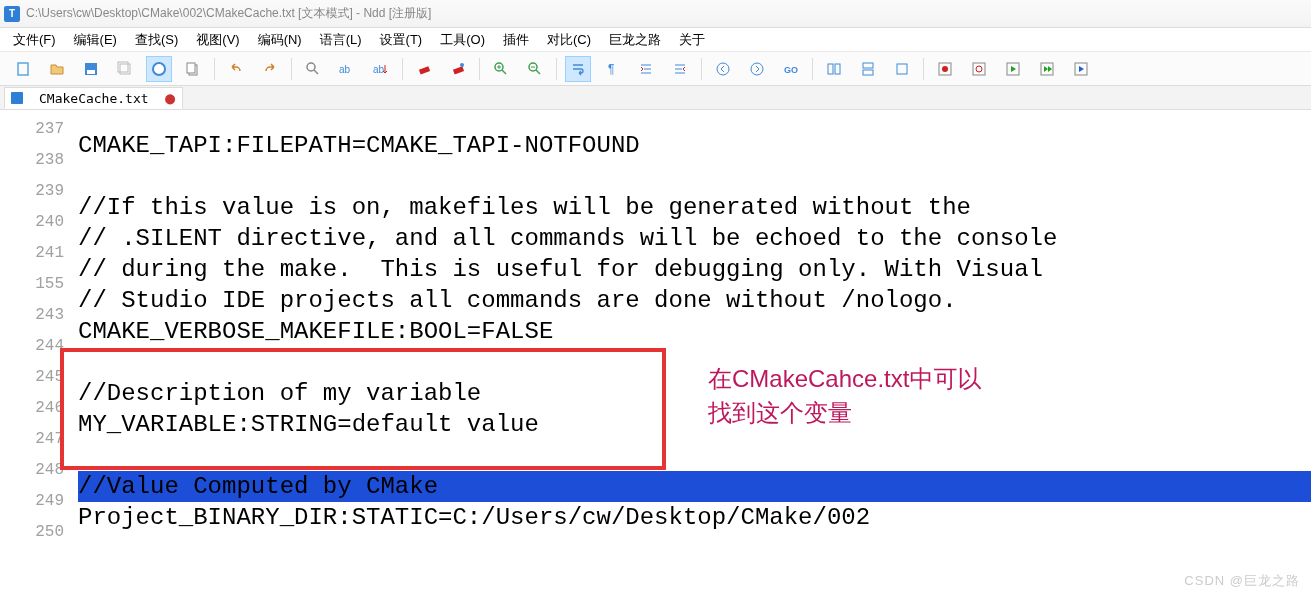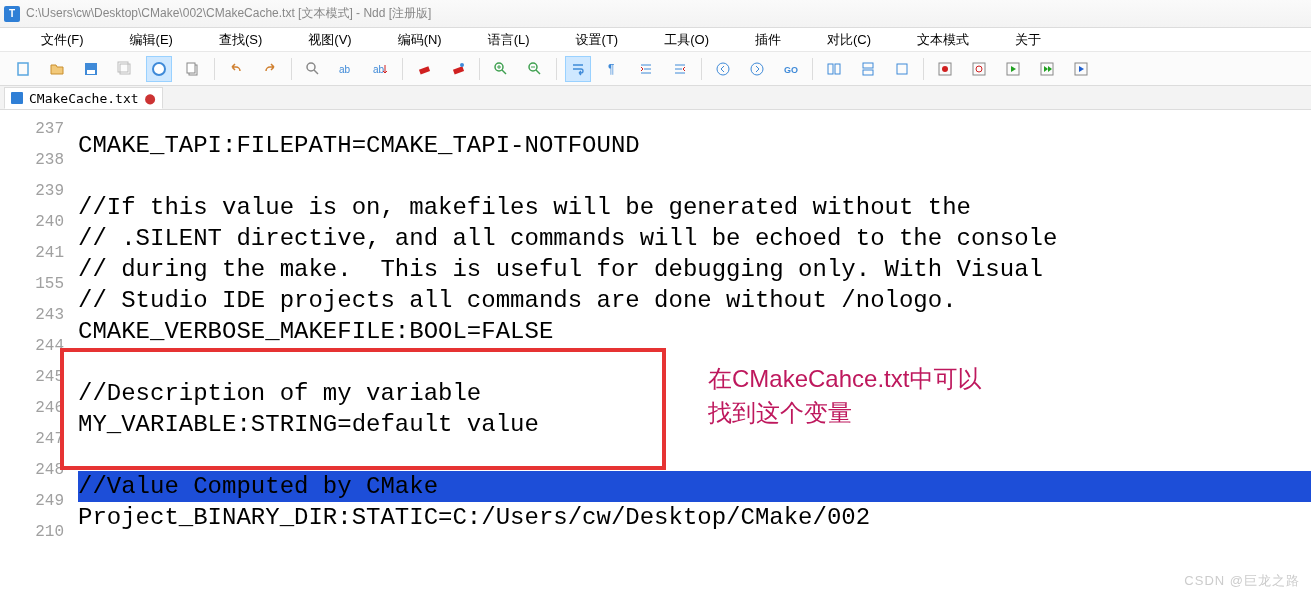--- a/index.html
+++ b/index.html
@@ -1,26 +1,26 @@
 <!DOCTYPE html>
 <html><head>
 <meta charset="utf-8">
 <style>
   * { margin: 0; padding: 0; box-sizing: border-box; }
   body { font-family: "Microsoft YaHei", sans-serif; font-size: 12px; background: #fff; color: #000; width: 1311px; height: 596px; overflow: hidden; position: relative; }
   .titlebar { height: 28px; background: linear-gradient(#fafafa,#f3f3f3); border-bottom: 1px solid #dcdcdc; display: flex; align-items: center; padding-left: 4px; color: #888; }
   .app-icon { width: 16px; height: 16px; background: #2f7fd6; color: #fff; font-size: 10px; font-weight: bold; display: inline-flex; align-items: center; justify-content: center; margin-right: 6px; border-radius: 2px; }
   .menubar { height: 24px; display: flex; align-items: center; padding-left: 6px; gap: 4px; border-bottom: 1px solid #e8e8e8; }
-  .menu-item { padding: 2px 7px; cursor: default; font-size: 13px; margin-left: 28px; }
+  .menu-item { padding: 2px 7px; cursor: default; font-size: 13px; }
   .toolbar { height: 34px; display: flex; align-items: center; padding-left: 6px; gap: 0; border-bottom: 1px solid #dcdcdc; background: #fbfbfb; }
   .tbtn { width: 26px; height: 26px; display: inline-flex; align-items: center; justify-content: center; cursor: default; margin: 0 4px; border: 1px solid transparent; }
   .tbtn.active { background: #cfe8ff; border-color: #99d1ff; }
   .tsep { width: 1px; height: 22px; background: #dcdcdc; margin: 0 4px; }
   .tabbar { height: 24px; display: flex; align-items: flex-end; background: #f3f3f3; border-bottom: 1px solid #dcdcdc; padding-left: 4px; }
-  .tab { height: 22px; display: flex; align-items: center; padding: 0 6px; background: #fff; border: 1px solid #dcdcdc; border-bottom: 1px solid #fff; gap: 6px; font-family: Consolas, monospace; font-size: 13px; }
+  .tab { height: 22px; display: flex; align-items: center; padding: 0 6px; background: #fff; border: 1px solid #dcdcdc; border-bottom: 1px solid #fff; gap: 16px; font-family: Consolas, monospace; font-size: 13px; }
   .tab .doc-icon { width: 12px; height: 12px; background: #2f7fd6; border-radius: 1px; display:inline-block; }
   .tab .close { color: #c33; font-size: 10px; }
   .editor { position: relative; height: calc(596px - 28px - 24px - 34px - 24px); background: #fff; }
   .gutter { position: absolute; left: 0; top: 0; width: 72px; text-align: right; padding-top: 4px; color: #a0a0a0; font-family: Consolas,"Courier New",monospace; font-size: 16px; background: #fff; }
   .lines { position: absolute; left: 78px; top: 20px; right: 0; font-family: Consolas,"Courier New",monospace; font-size: 24px; line-height: 31px; white-space: pre; }
   .ln { height: 31px; line-height: 31px; padding-right: 8px; }
   .code { height: 31px; }
   .hl { background: #1d4ed8; }
   .annotation-box { position: absolute; border: 4px solid #e63333; pointer-events: none; }
   .annotation-text { position: absolute; color: #be185d; font-size: 24px; line-height: 34px; font-family: "Microsoft YaHei", sans-serif; }
@@ -38,21 +38,21 @@
   <span class="menu-item">文件(F)</span>
   <span class="menu-item">编辑(E)</span>
   <span class="menu-item">查找(S)</span>
   <span class="menu-item">视图(V)</span>
   <span class="menu-item">编码(N)</span>
   <span class="menu-item">语言(L)</span>
   <span class="menu-item">设置(T)</span>
   <span class="menu-item">工具(O)</span>
   <span class="menu-item">插件</span>
   <span class="menu-item">对比(C)</span>
-  <span class="menu-item">文本模式</span>
+  <span class="menu-item">巨龙之路</span>
   <span class="menu-item">关于</span>
 </div>
 
 <div class="toolbar">
   <span class="tbtn">
       <svg width="16" height="16">
         <rect x="3" y="2" width="10" height="12" fill="none" stroke="#5aa7e0" stroke-width="1.5"></rect>
       </svg>
     </span>
   <span class="tbtn">
@@ -253,21 +253,21 @@
       <div class="ln">240</div>
       <div class="ln">241</div>
       <div class="ln">155</div>
       <div class="ln">243</div>
       <div class="ln">244</div>
       <div class="ln">245</div>
       <div class="ln">246</div>
       <div class="ln">247</div>
       <div class="ln">248</div>
       <div class="ln">249</div>
-      <div class="ln">210</div>
+      <div class="ln">250</div>
     </div>
   <div class="lines" id="lines"><div class="code">CMAKE_TAPI:FILEPATH=CMAKE_TAPI-NOTFOUND</div><div class="code"></div><div class="code">//If this value is on, makefiles will be generated without the</div><div class="code">// .SILENT directive, and all commands will be echoed to the console</div><div class="code">// during the make.  This is useful for debugging only. With Visual</div><div class="code">// Studio IDE projects all commands are done without /nologo.</div><div class="code">CMAKE_VERBOSE_MAKEFILE:BOOL=FALSE</div><div class="code"></div><div class="code">//Description of my variable</div><div class="code">MY_VARIABLE:STRING=default value</div><div class="code"></div><div class="code hl">//Value Computed by CMake</div><div class="code">Project_BINARY_DIR:STATIC=C:/Users/cw/Desktop/CMake/002</div><div class="code"></div></div>
 
   <div class="annotation-box" style="left:60px; top:238px; width:606px; height:122px;"></div>
   <div class="annotation-text" style="left:708px; top:252px;">
     <div>在CMakeCahce.txt中可以</div>
     <div>找到这个变量</div>
   </div>
   <div class="watermark">CSDN @巨龙之路</div>
 </div>

